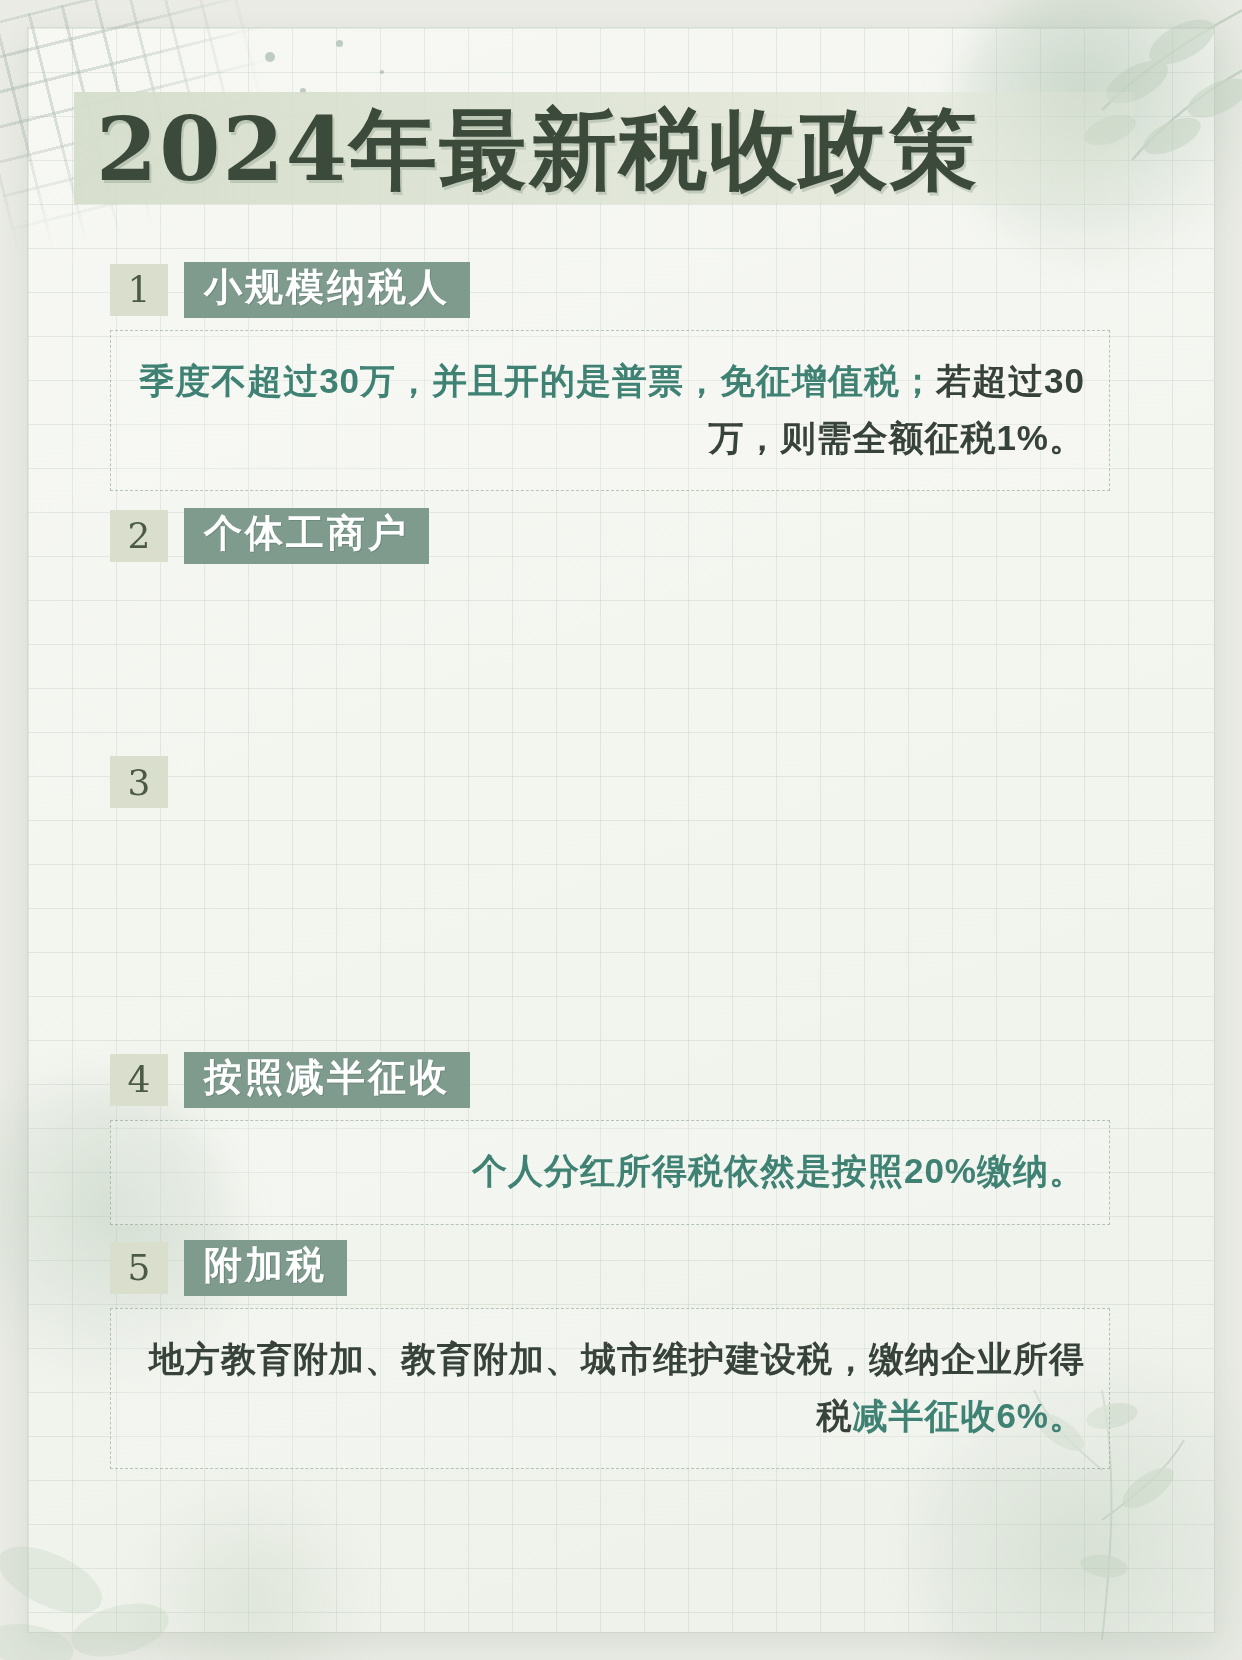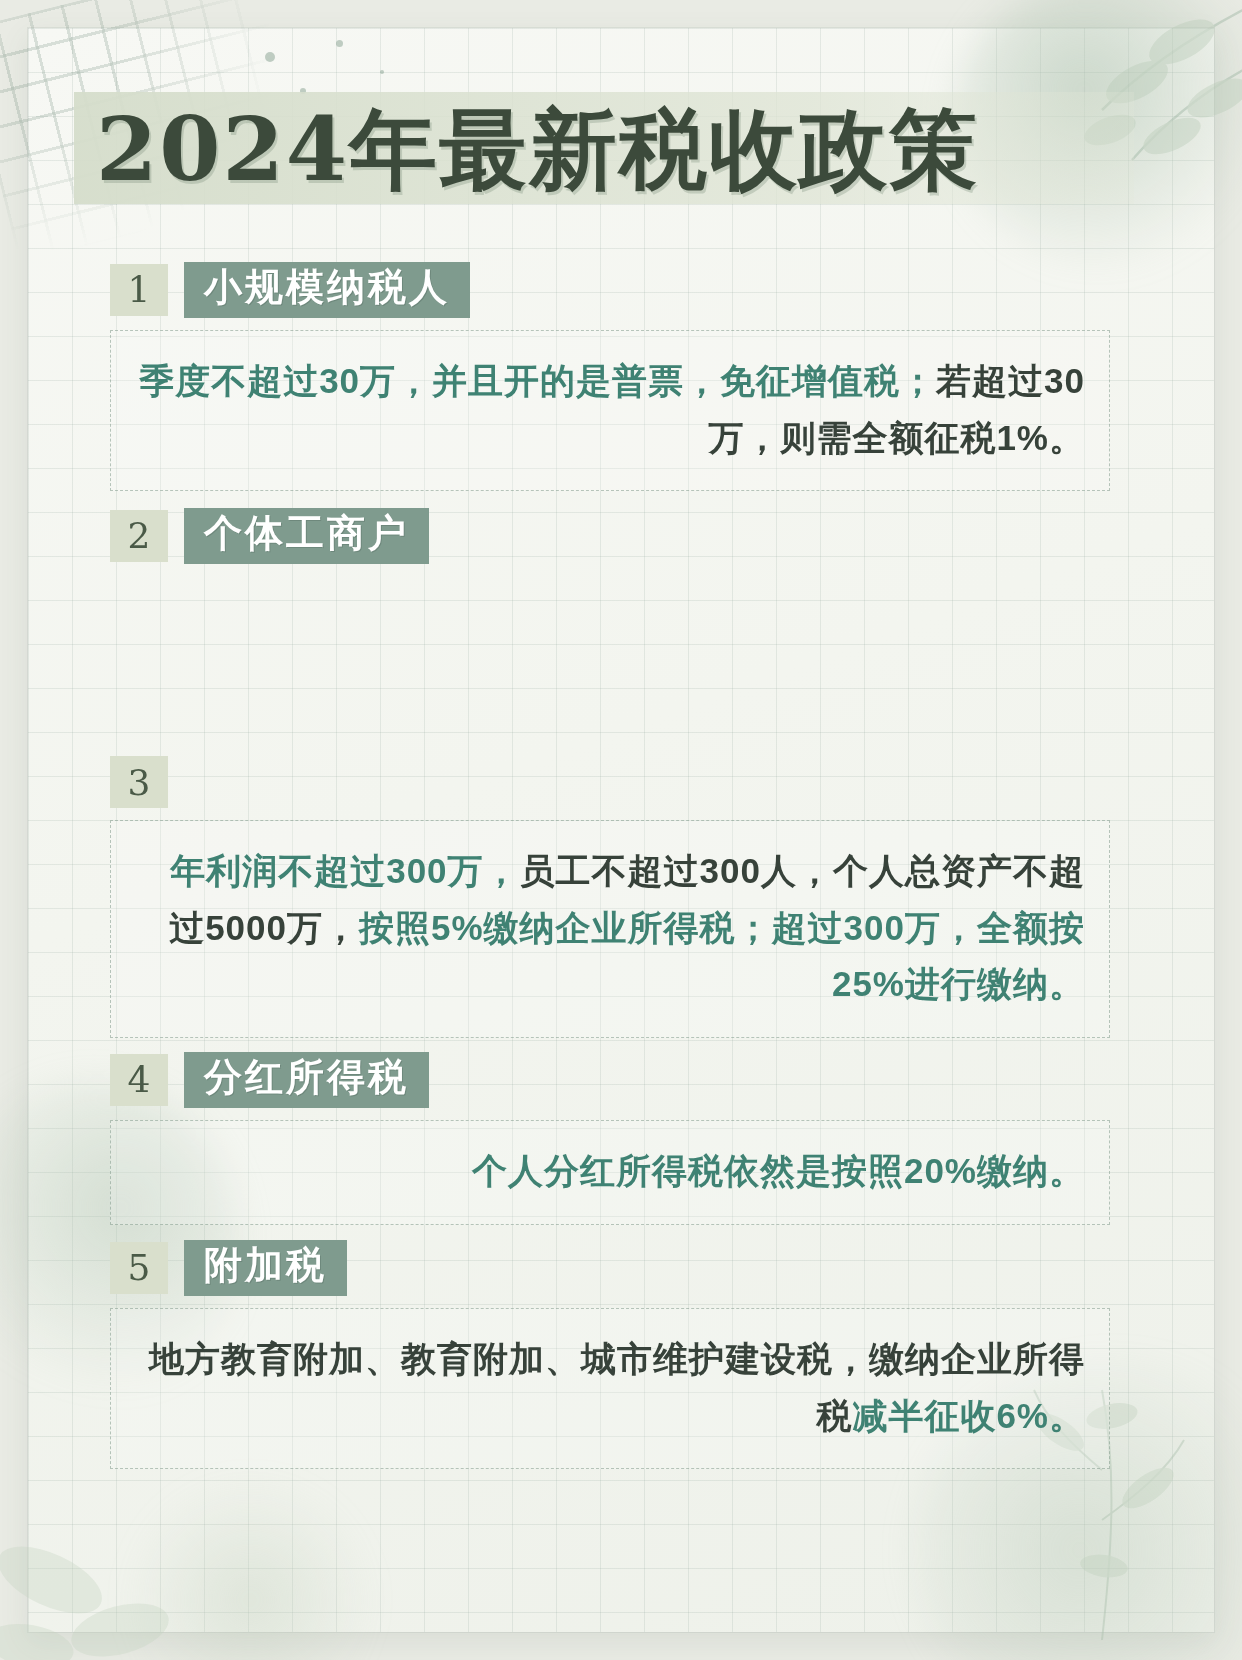--- a/index.html
+++ b/index.html
@@ -189,29 +189,26 @@
     <div class="sec-head">
       <div class="num">2</div>
       <div class="sec-title">个体工商户</div>
     </div>
   </div>
 
   <div class="section" id="sec3">
     <div class="sec-head">
       <div class="num">3</div>
     </div>
-    <div class="body-box">
-      <div class="body-text"><span class="hl">年利润不超过300万，</span><span class="dk">员工不超过300人，个人总资产不超过5000万，</span><span class="hl">按照5%缴纳企业所得税；超过300万，全额按25%进行缴纳。</span></div>
-    </div>
   </div>
 
   <div class="section" id="sec4">
     <div class="sec-head">
       <div class="num">4</div>
-      <div class="sec-title">分红所得税</div>
+      <div class="sec-title">按照减半征收</div>
     </div>
     <div class="body-box">
       <div class="body-text"><span class="hl">个人分红所得税依然是按照20%缴纳。</span></div>
     </div>
   </div>
 
   <div class="section" id="sec5">
     <div class="sec-head">
       <div class="num">5</div>
       <div class="sec-title">附加税</div>

